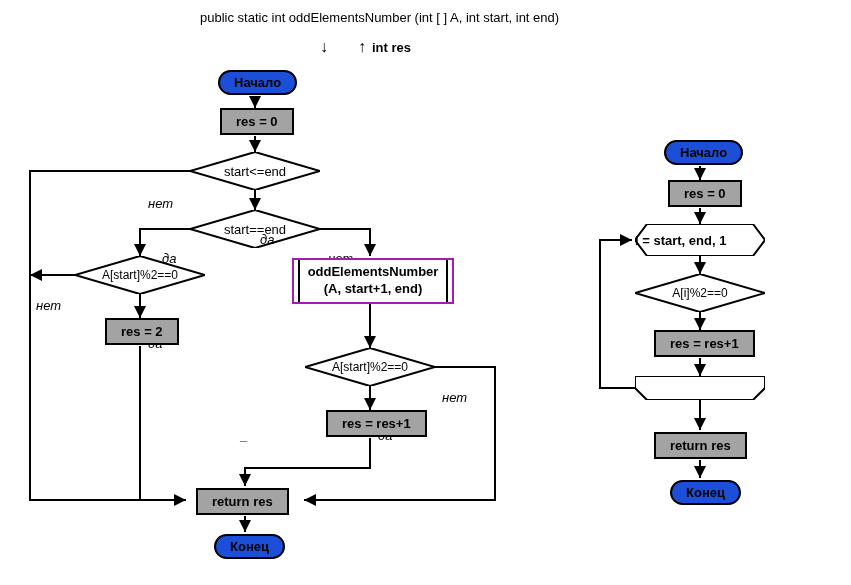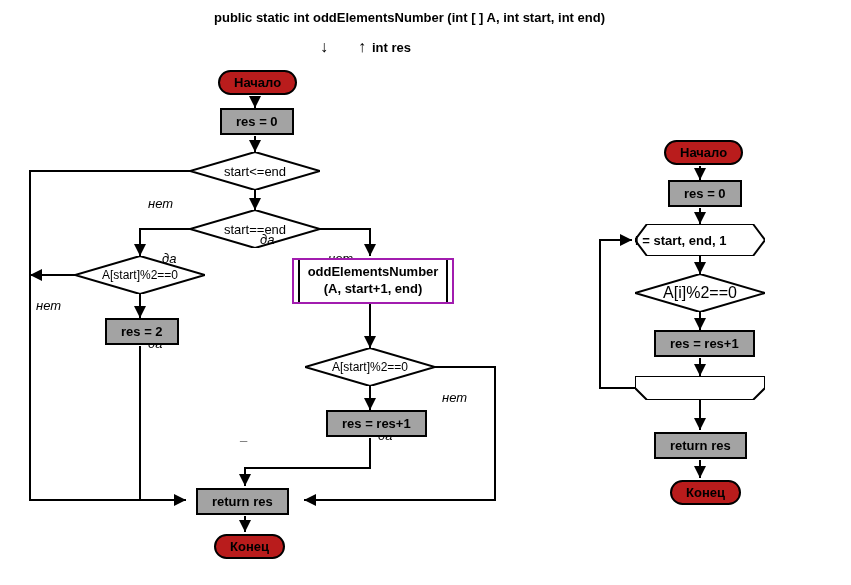--- a/index.html
+++ b/index.html
@@ -8,22 +8,22 @@
     margin: 0;
     padding: 0;
     width: 851px;
     height: 585px;
     position: relative;
     background: white;
   }
   .header {
     position: absolute;
     top: 10px;
-    left: 214px;
-    font-weight: bold;
+    left: 200px;
+    font-weight: normal;
   }
   .subheader {
     position: absolute;
     top: 38px;
     left: 320px;
     font-weight: bold;
     display: flex;
     align-items: center;
     gap: 4px;
   }
@@ -36,21 +36,21 @@
     content: "↑";
     font-size: 16px;
     margin-right: 2px;
   }
   .terminator {
     border: 2px solid black;
     border-radius: 14px;
     padding: 3px 14px;
     text-align: center;
     font-weight: bold;
-    background: #b91c1c;
+    background: #1d4ed8;
     display: inline-block;
     white-space: nowrap;
   }
   .process {
     border: 2px solid black;
     padding: 4px 14px;
     text-align: center;
     font-weight: bold;
     background: #a3a3a3;
     display: inline-block;
@@ -250,21 +250,21 @@
   <svg viewBox="0 0 130 32" preserveAspectRatio="none">
       <polygon points="12,0 118,0 130,16 118,32 12,32 0,16" fill="white" stroke="black" stroke-width="2"></polygon>
     </svg>
   <span>i = start, end, 1</span>
 </div>
 
 <div class="node decision" style="left:635px; top:274px;">
   <svg viewBox="0 0 130 38" preserveAspectRatio="none">
       <polygon points="65,0 130,19 65,38 0,19" fill="white" stroke="black" stroke-width="2"></polygon>
     </svg>
-  <span style="font-size:16px;">A[i]%2==0</span>
+  <span style="font-size:12px;">A[i]%2==0</span>
 </div>
 
 <div class="node process" style="left:654px; top:330px;">res = res+1</div>
 
 <div class="node loop-footer" style="left:635px; top:376px;">
   <svg viewBox="0 0 130 24" preserveAspectRatio="none">
       <polygon points="0,0 130,0 130,12 118,24 12,24 0,12" fill="white" stroke="black" stroke-width="2"></polygon>
     </svg>
 </div>
 

